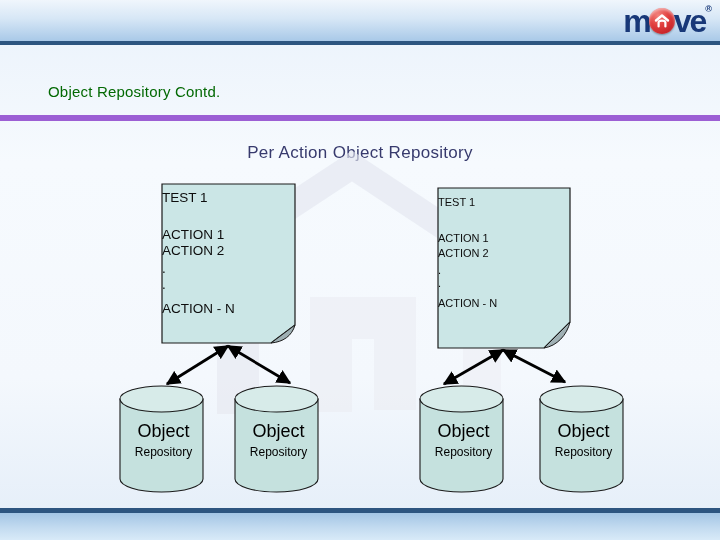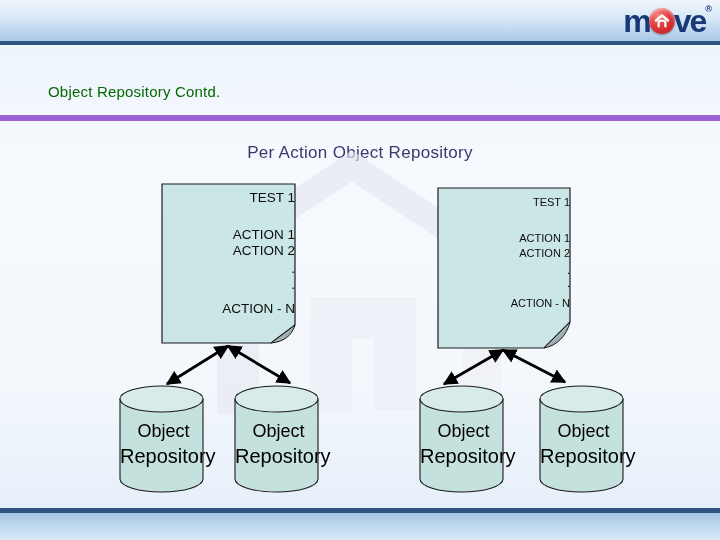--- a/index.html
+++ b/index.html
@@ -32,26 +32,26 @@
   .page-title{
     position:absolute;left:48px;top:83px;
     font-size:15px;font-weight:normal;color:#036903;letter-spacing:.2px;
   }
   .purple-rule{position:absolute;left:0;top:115px;width:720px;height:6px;background:#9c5fd4;}
   .subtitle{
     position:absolute;left:0;top:143px;width:720px;text-align:center;
     font-size:17px;color:#373a6d;letter-spacing:.3px;
   }
   
-  .doc-line{position:absolute;text-align:right;color:#0d0d0d;}
+  .doc-line{position:absolute;text-align:left;color:#0d0d0d;}
   .d1{left:162px;width:133px;font-size:13.5px;}
   .d2{left:438px;width:132px;font-size:11px;}
   .cyl-label{position:absolute;width:87px;text-align:center;color:#000;}
   .cyl-obj{font-size:18px;}
-  .cyl-rep{font-size:20px;}
+  .cyl-rep{font-size:12px;}
   
   .footer-rule{position:absolute;left:0;top:508px;width:720px;height:5px;background:#2d5580;}
   .footer-bar{
     position:absolute;left:0;top:513px;width:720px;height:27px;
     background:linear-gradient(180deg,#a3c5e5 0%,#c3dbf0 55%,#d8eaf8 100%);
   }
   .diagram-svg{position:absolute;left:0;top:0;}
 </style>
 </head>
 <body>

